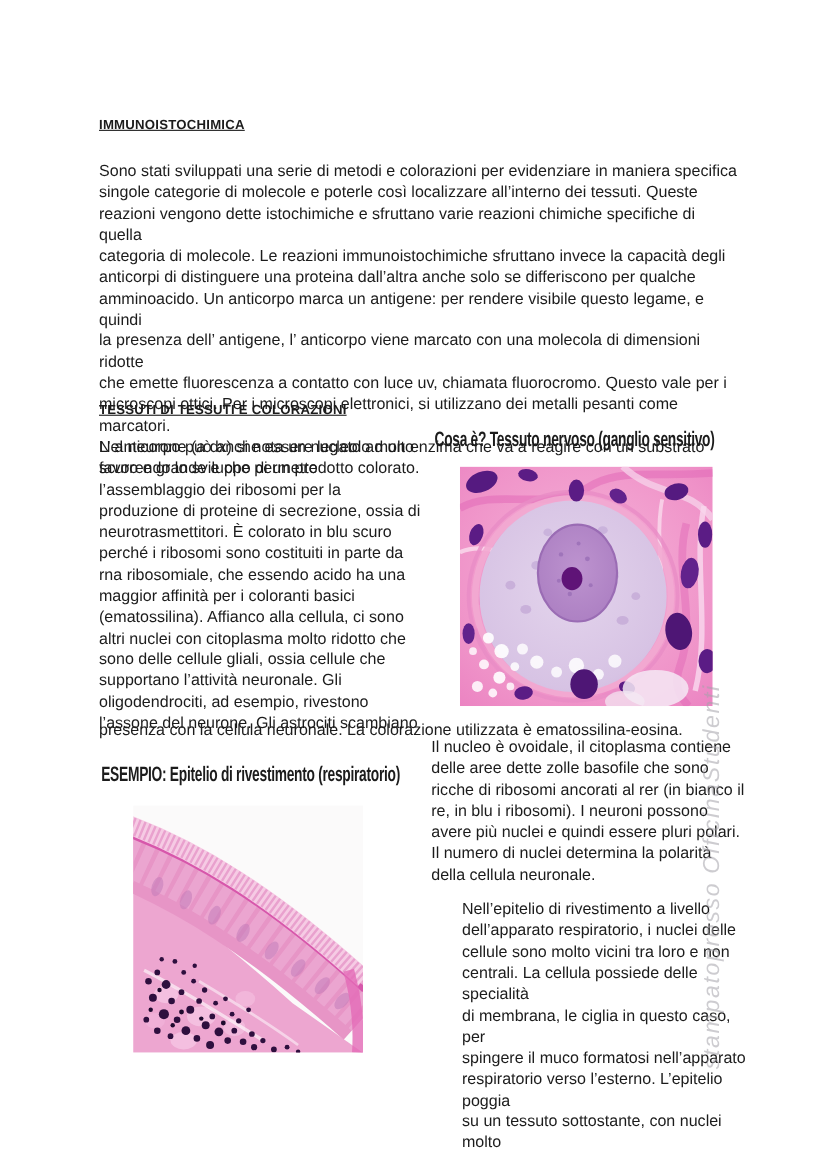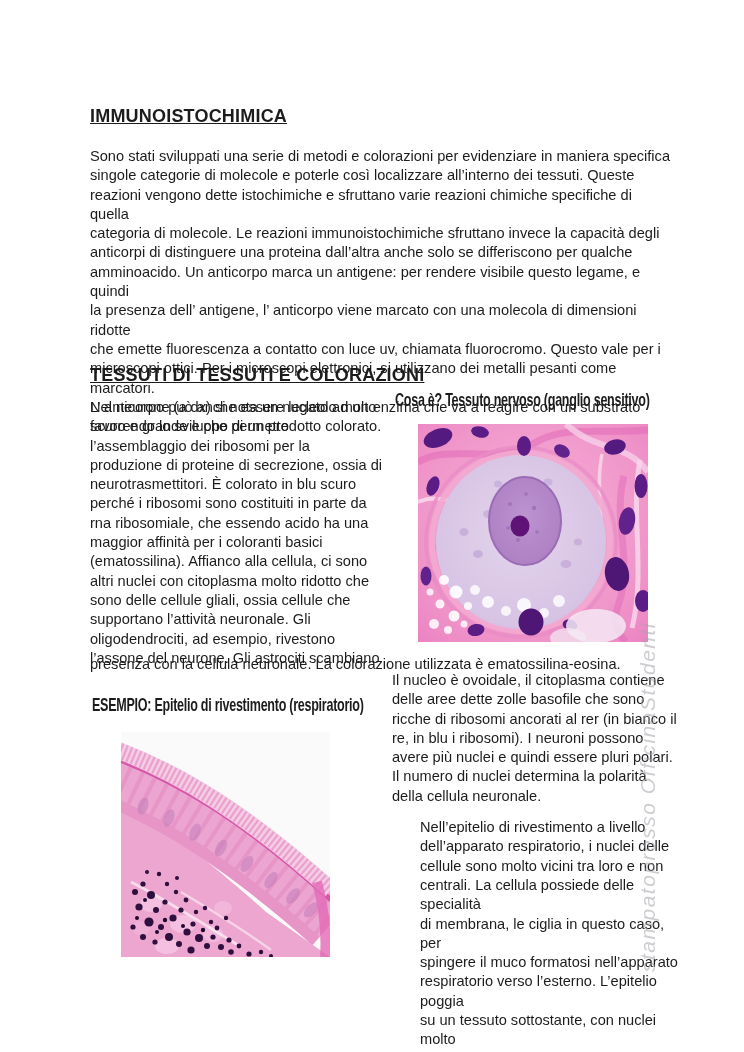--- a/index.html
+++ b/index.html
@@ -6,21 +6,21 @@
   body{
     width:744px;height:1052px;
     background:#ffffff;
     font-family:"Liberation Sans", sans-serif;
     color:#1c1c1c;
     position:relative;
     overflow:hidden;
   }
   .abs{position:absolute;}
   .heading{
-    font-size:18px;
+    font-size:12px;
     font-weight:700;
     text-decoration:underline;
     letter-spacing:.2px;
     white-space:pre;
   }
   .bodytext{
     font-size:14.6px;
     line-height:19.3px;
     white-space:pre-line;
   }

